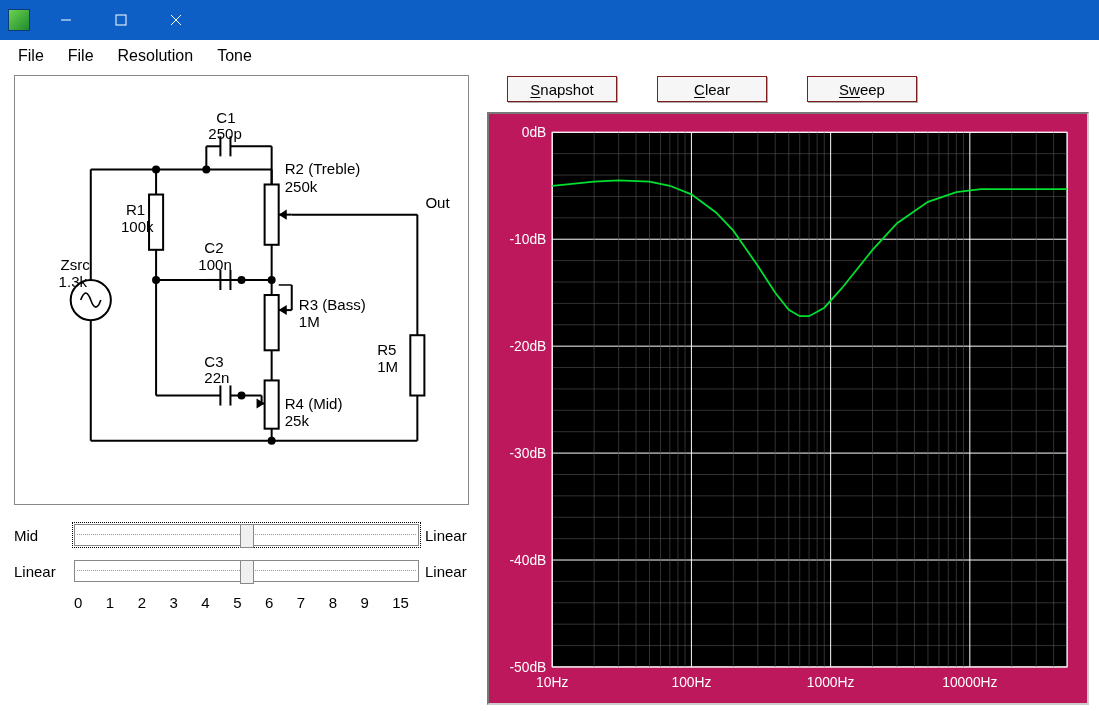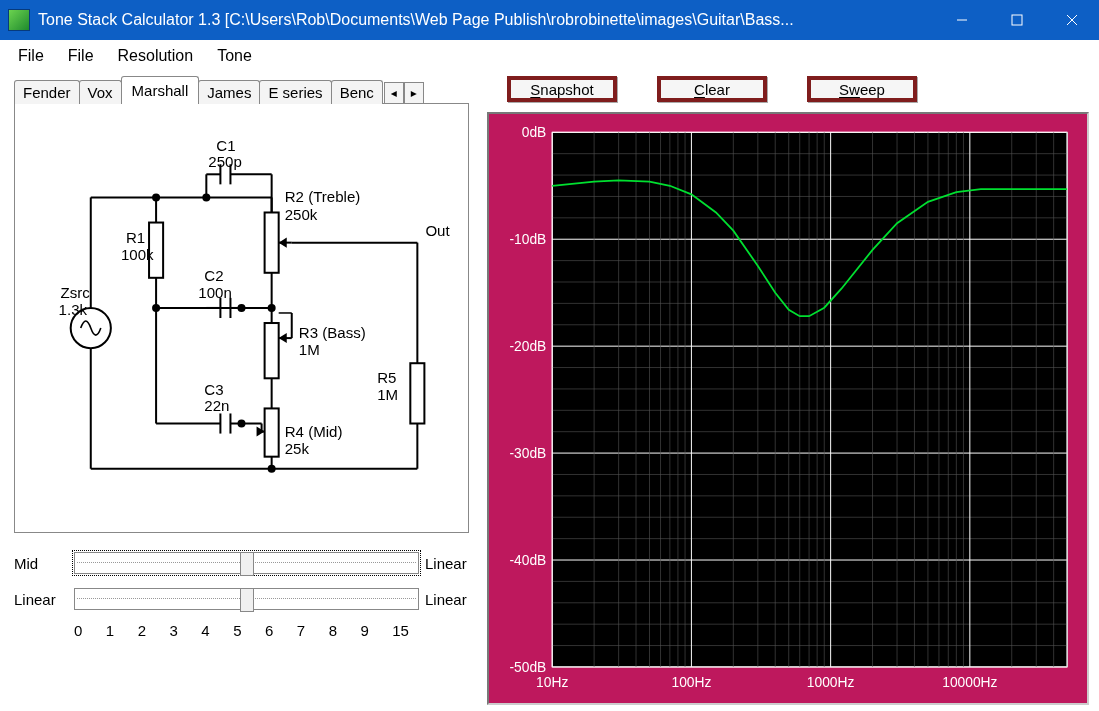--- a/index.html
+++ b/index.html
@@ -158,21 +158,21 @@
   .btnrow {
     display:flex;
     gap: 40px;
     justify-content: flex-start;
     padding-left: 20px;
     margin-bottom: 8px;
     height: 28px;
   }
   .btn {
     width: 110px; height: 26px;
-    border: 4px solid #7f1d1d;
+    border: 1px solid #7f1d1d;
     background: #f6f6f6;
     display:flex; align-items:center; justify-content:center;
     box-shadow: 1px 1px 0 #aaa;
     font-size: 15px;
   }
   .btn span { position: relative; }
   .btn span.ul { text-decoration: underline; text-decoration-thickness:1px; text-underline-offset:2px;}
 
   .plotframe {
     flex:1;
@@ -182,21 +182,20 @@
     position: relative;
   }
   .plotsvg { width:100%; height:100%; }
   .plotsvg text { font-family: Arial, sans-serif; font-size: 14px; fill:#fff; }
 </style>
 </head>
 <body>
 
 <div class="titlebar">
   <div class="appicon"></div>
-  <div class="title">Tone Stack Calculator 1.3 [C:\Users\Rob\Documents\Web Page Publish\robrobinette\images\Guitar\Bass...</div>
   <div class="winbtns">
     <div class="winbtn">
       <svg width="12" height="12">
           <line x1="1" y1="6" x2="11" y2="6"></line>
         </svg>
     </div>
     <div class="winbtn">
       <svg width="12" height="12">
           <rect x="1" y="1" width="10" height="10" fill="none"></rect>
         </svg>
@@ -213,32 +212,20 @@
 <div class="menubar">
   <div class="menuitem">File</div>
   <div class="menuitem">File</div>
   <div class="menuitem">Resolution</div>
   <div class="menuitem">Tone</div>
 </div>
 
 <div class="client">
 
   <div class="leftpane">
-    <div class="tabstrip">
-      <div class="tab">Fender</div>
-      <div class="tab">Vox</div>
-      <div class="tab active">Marshall</div>
-      <div class="tab">James</div>
-      <div class="tab">E series</div>
-      <div class="tab">Benc</div>
-      <div class="tabscrollers">
-        <div class="tabscroll">◂</div>
-        <div class="tabscroll">▸</div>
-      </div>
-    </div>
 
     <div class="tabpanel">
       <svg class="schematic" viewBox="0 0 430 410">
         <g stroke="#000" stroke-width="2" fill="none">
 
           <line x1="65" y1="85" x2="65" y2="195"></line>
           <circle cx="65" cy="215" r="20"></circle>
           <path d="M55,215 q5,-14 10,0 q5,14 10,0" stroke-width="1.6"></path>
           <line x1="65" y1="235" x2="65" y2="355"></line>
           <line x1="65" y1="85" x2="245" y2="85"></line>

